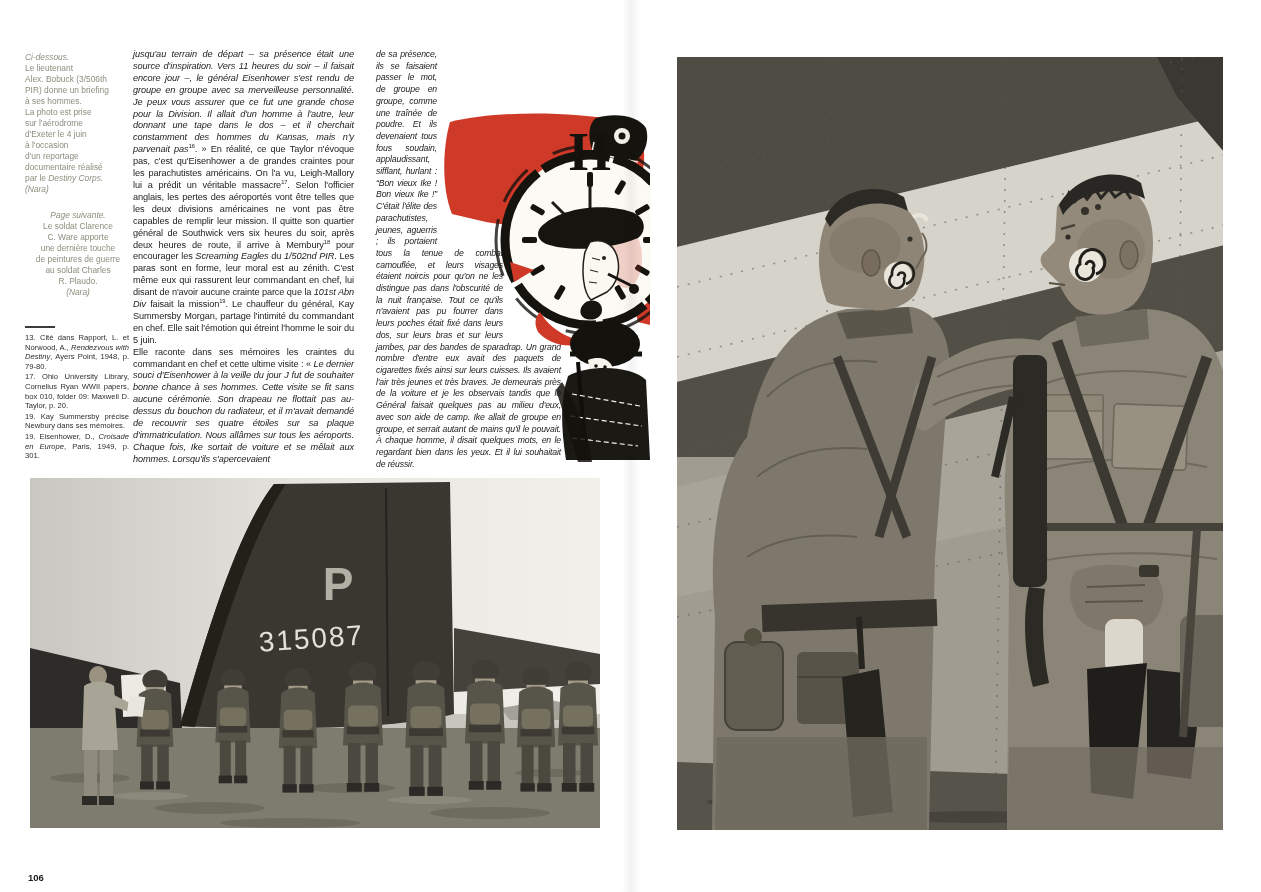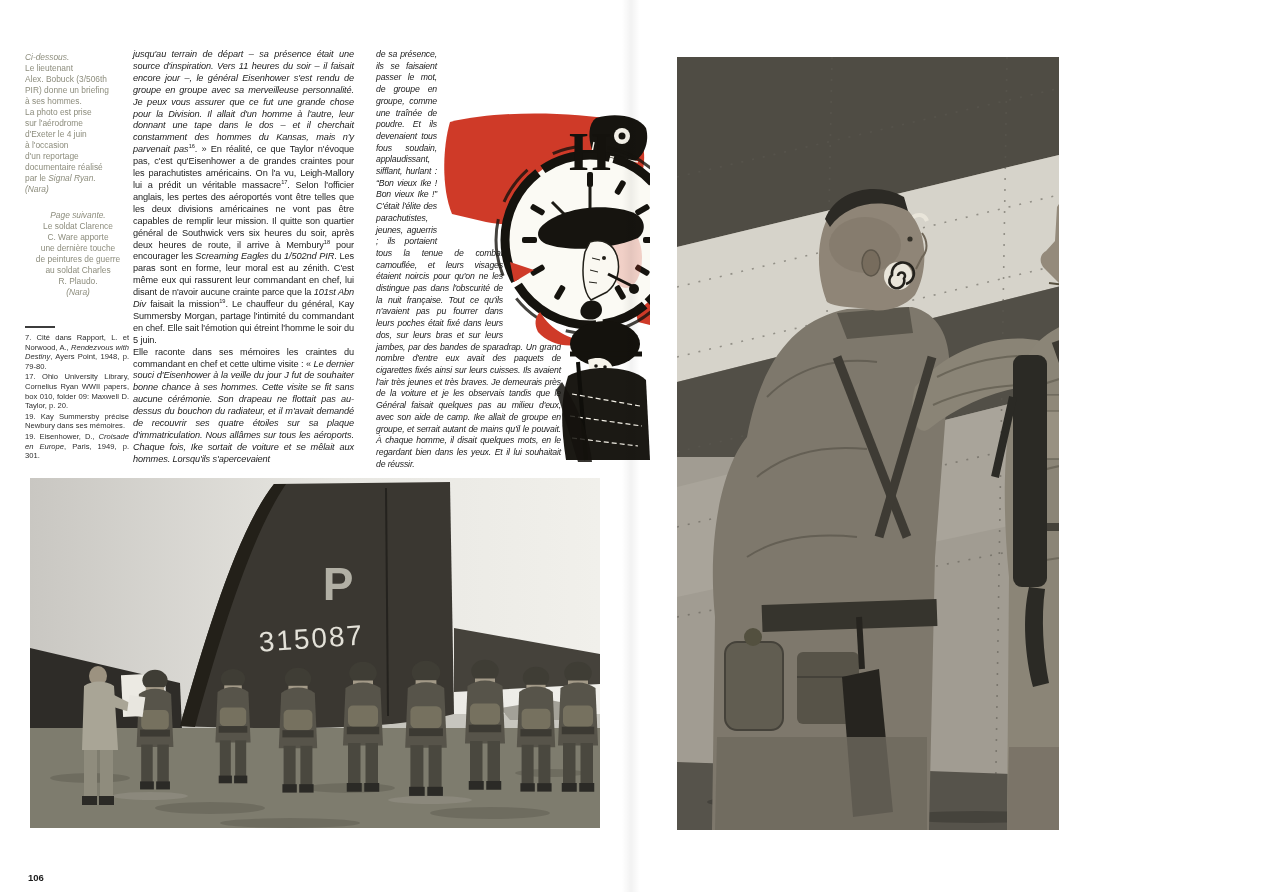--- a/index.html
+++ b/index.html
@@ -1,16 +1,16 @@
 <!DOCTYPE html>
 <html><head>
 <meta charset="utf-8">
 <style>
   html,body{margin:0;padding:0;background:#ffffff;}
-  .spread{position:relative;width:1059px;height:892px;background:#ffffff;overflow:hidden;
+  .spread{position:relative;width:1223px;height:892px;background:#ffffff;overflow:hidden;
           font-family:"Liberation Sans",sans-serif;color:#1f1f1f;}
   .abs{position:absolute;}
   
   .caption{font-size:8.4px;line-height:11px;color:#8d8d7d;white-space:pre-line;margin:0;}
   .caption.right{text-align:center;}
   .i{font-style:italic;}
   .sup{vertical-align:super;font-size:0.62em;line-height:0;}
   .foot-rule{width:30px;height:2px;background:#3c3c3c;}
   .footnotes p{font-size:7.6px;line-height:9.6px;color:#2d2d2d;margin:0 0 1px 0;text-align:justify;}
   
@@ -37,36 +37,36 @@
 Le lieutenant
 Alex. Bobuck (3/506th
 PIR) donne un briefing
 à ses hommes.
 La photo est prise
 sur l'aérodrome
 d'Exeter le 4 juin
 à l'occasion
 d'un reportage
 documentaire réalisé
-par le </span><span class="i">Signal Ryan.</span><span>
+par le </span><span class="i">Destiny Corps.</span><span>
 </span><span class="i">(Nara)</span></p>
 
     <p class="caption right abs" style="left:25px;top:210px;width:106px;"><span class="i">Page suivante.</span><span>
 Le soldat Clarence
 C. Ware apporte
 une dernière touche
 de peintures de guerre
 au soldat Charles
 R. Plaudo.
 </span><span class="i">(Nara)</span></p>
 
     <div class="foot-rule abs" style="left:25px;top:326px;"></div>
 
     <div class="footnotes abs" style="left:25px;top:333px;width:104px;">
-      <p><span>7. Cité dans Rapport, L. et Norwood, A., </span><span class="i">Rendezvous with Destiny</span><span>, Ayers Point, 1948, p. 79-80.</span></p>
+      <p><span>13. Cité dans Rapport, L. et Norwood, A., </span><span class="i">Rendezvous with Destiny</span><span>, Ayers Point, 1948, p. 79-80.</span></p>
       <p><span>17. Ohio University Library, Cornelius Ryan WWII papers, box 010, folder 09: Maxwell D. Taylor, p. 20.</span></p>
       <p><span>19. Kay Summersby précise Newbury dans ses mémoires.</span></p>
       <p><span>19. Eisenhower, D., </span><span class="i">Croisade en Europe</span><span>, Paris, 1949, p. 301.</span></p>
     </div>
 
     <div class="col col1">
       <p><span class="i">jusqu'au terrain de départ – sa présence était une source d'inspiration. Vers 11 heures du soir – il faisait encore jour –, le général Eisenhower s'est rendu de groupe en groupe avec sa merveilleuse personnalité. Je peux vous assurer que ce fut une grande chose pour la Division. Il allait d'un homme à l'autre, leur donnant une tape dans le dos – et il cherchait constamment des hommes du Kansas, mais n'y parvenait pas</span><span class="sup">16</span><span>. » En réalité, ce que Taylor n'évoque pas, c'est qu'Eisenhower a de grandes craintes pour les parachutistes américains. On l'a vu, Leigh-Mallory lui a prédit un véritable massacre</span><span class="sup">17</span><span>. Selon l'officier anglais, les pertes des aéroportés vont être telles que les deux divisions américaines ne vont pas être capables de remplir leur mission. Il quitte son quartier général de Southwick vers six heures du soir, après deux heures de route, il arrive à Membury</span><span class="sup">18</span><span> pour encourager les </span><span class="i">Screaming Eagles</span><span> du </span><span class="i">1/502nd PIR</span><span>. Les paras sont en forme, leur moral est au zénith. C'est même eux qui rassurent leur commandant en chef, lui disant de n'avoir aucune crainte parce que la </span><span class="i">101st Abn Div</span><span> faisait la mission</span><span class="sup">19</span><span>. Le chauffeur du général, Kay Summersby Morgan, partage l'intimité du commandant en chef. Elle sait l'émotion qui étreint l'homme le soir du 5 juin.</span></p>
       <p><span>Elle raconte dans ses mémoires les craintes du commandant en chef et cette ultime visite : « </span><span class="i">Le dernier souci d'Eisenhower à la veille du jour J fut de souhaiter bonne chance à ses hommes. Cette visite se fit sans aucune cérémonie. Son drapeau ne flottait pas au-dessus du bouchon du radiateur, et il m'avait demandé de recouvrir ses quatre étoiles sur sa plaque d'immatriculation. Nous allâmes sur tous les aéroports. Chaque fois, Ike sortait de voiture et se mêlait aux hommes. Lorsqu'ils s'apercevaient</span></p>
     </div>
 

